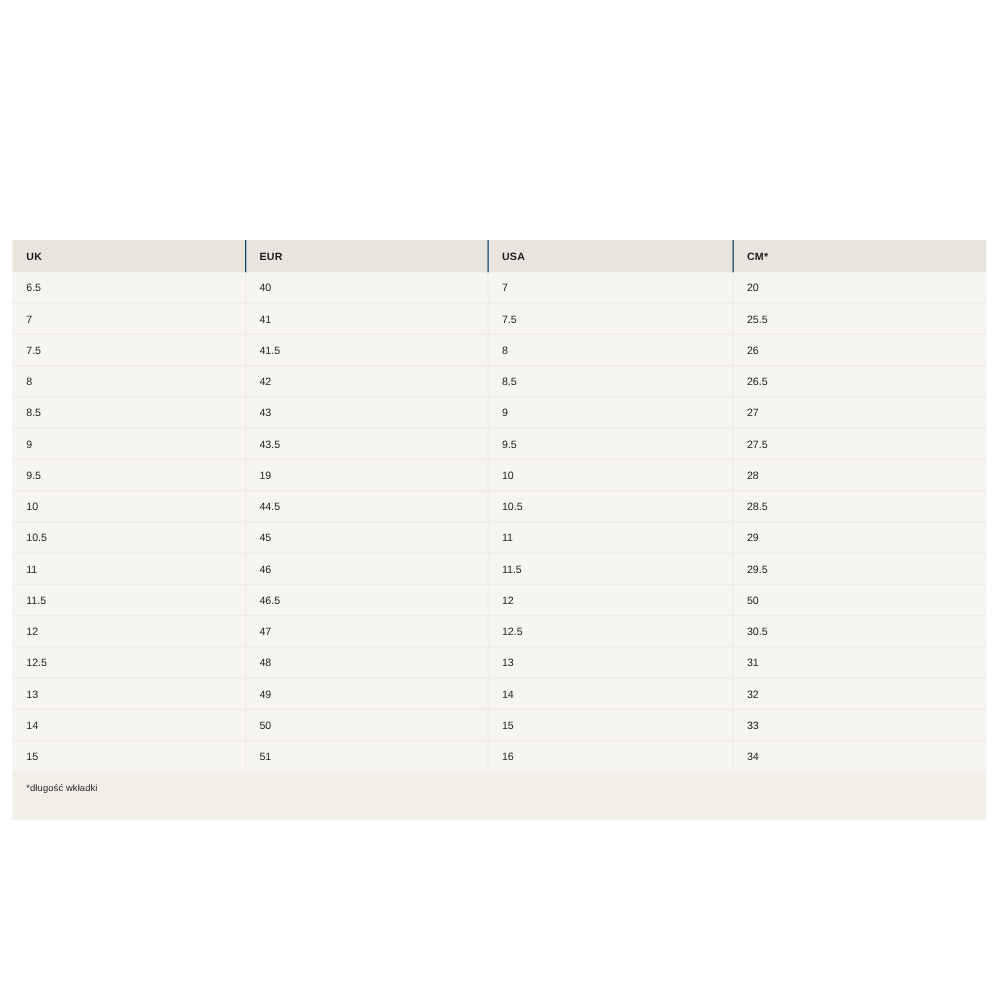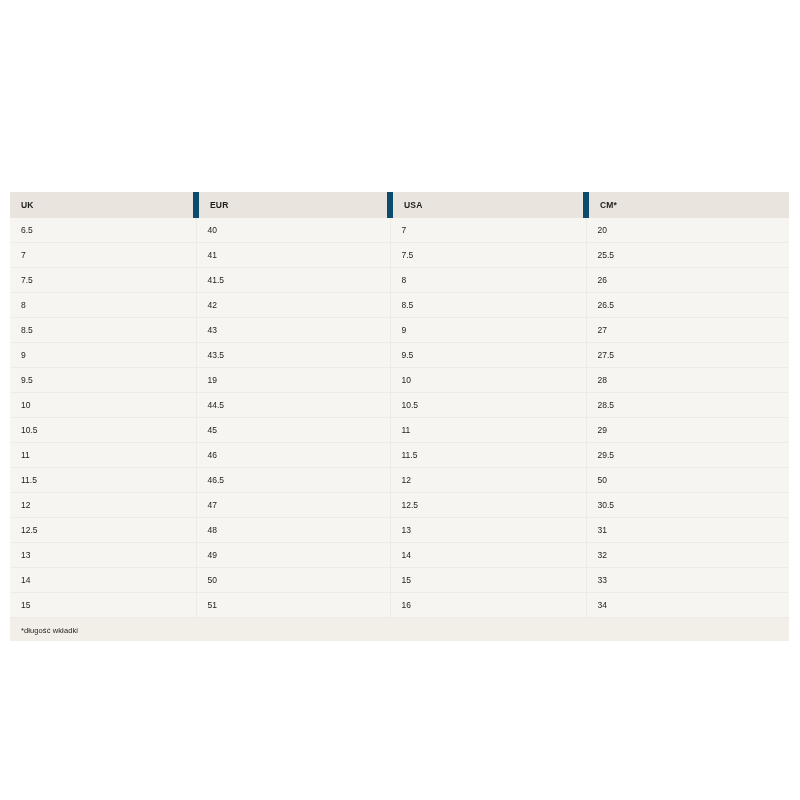--- a/index.html
+++ b/index.html
@@ -53,21 +53,21 @@
     letter-spacing: 0.2px;
     text-align: left;
     padding: 8px 0 8px 11px;
     height: 9px;
     color: #1d1d1b;
     border: 0;
     vertical-align: middle;
     white-space: nowrap;
   }
   table.size-table thead th + th {
-    border-left: 6px solid #0c4a6e;
+    border-left: 1px solid #0c4a6e;
   }
 
   
   table.size-table tbody td {
     background: #f7f5f2;
     padding: 7px 0 7px 11px;
     height: 9px;
     vertical-align: middle;
     border-bottom: 1px solid #eeebe4;
     font-weight: normal;
@@ -79,21 +79,21 @@
   }
   table.size-table tbody tr:last-child td {
     border-bottom: 1px solid #eeebe4;
   }
 
   
   .table-footnote {
     background: #f2efe9;
     font-size: 7.5px;
     color: #1d1d1b;
-    padding: 8px 0 6px 11px;
+    padding: 8px 0 21px 11px;
     letter-spacing: 0.1px;
     white-space: nowrap;
   }
 </style>
 </head>
 <body>
 
 <div id="page">
 
   <div class="size-table-wrap">

